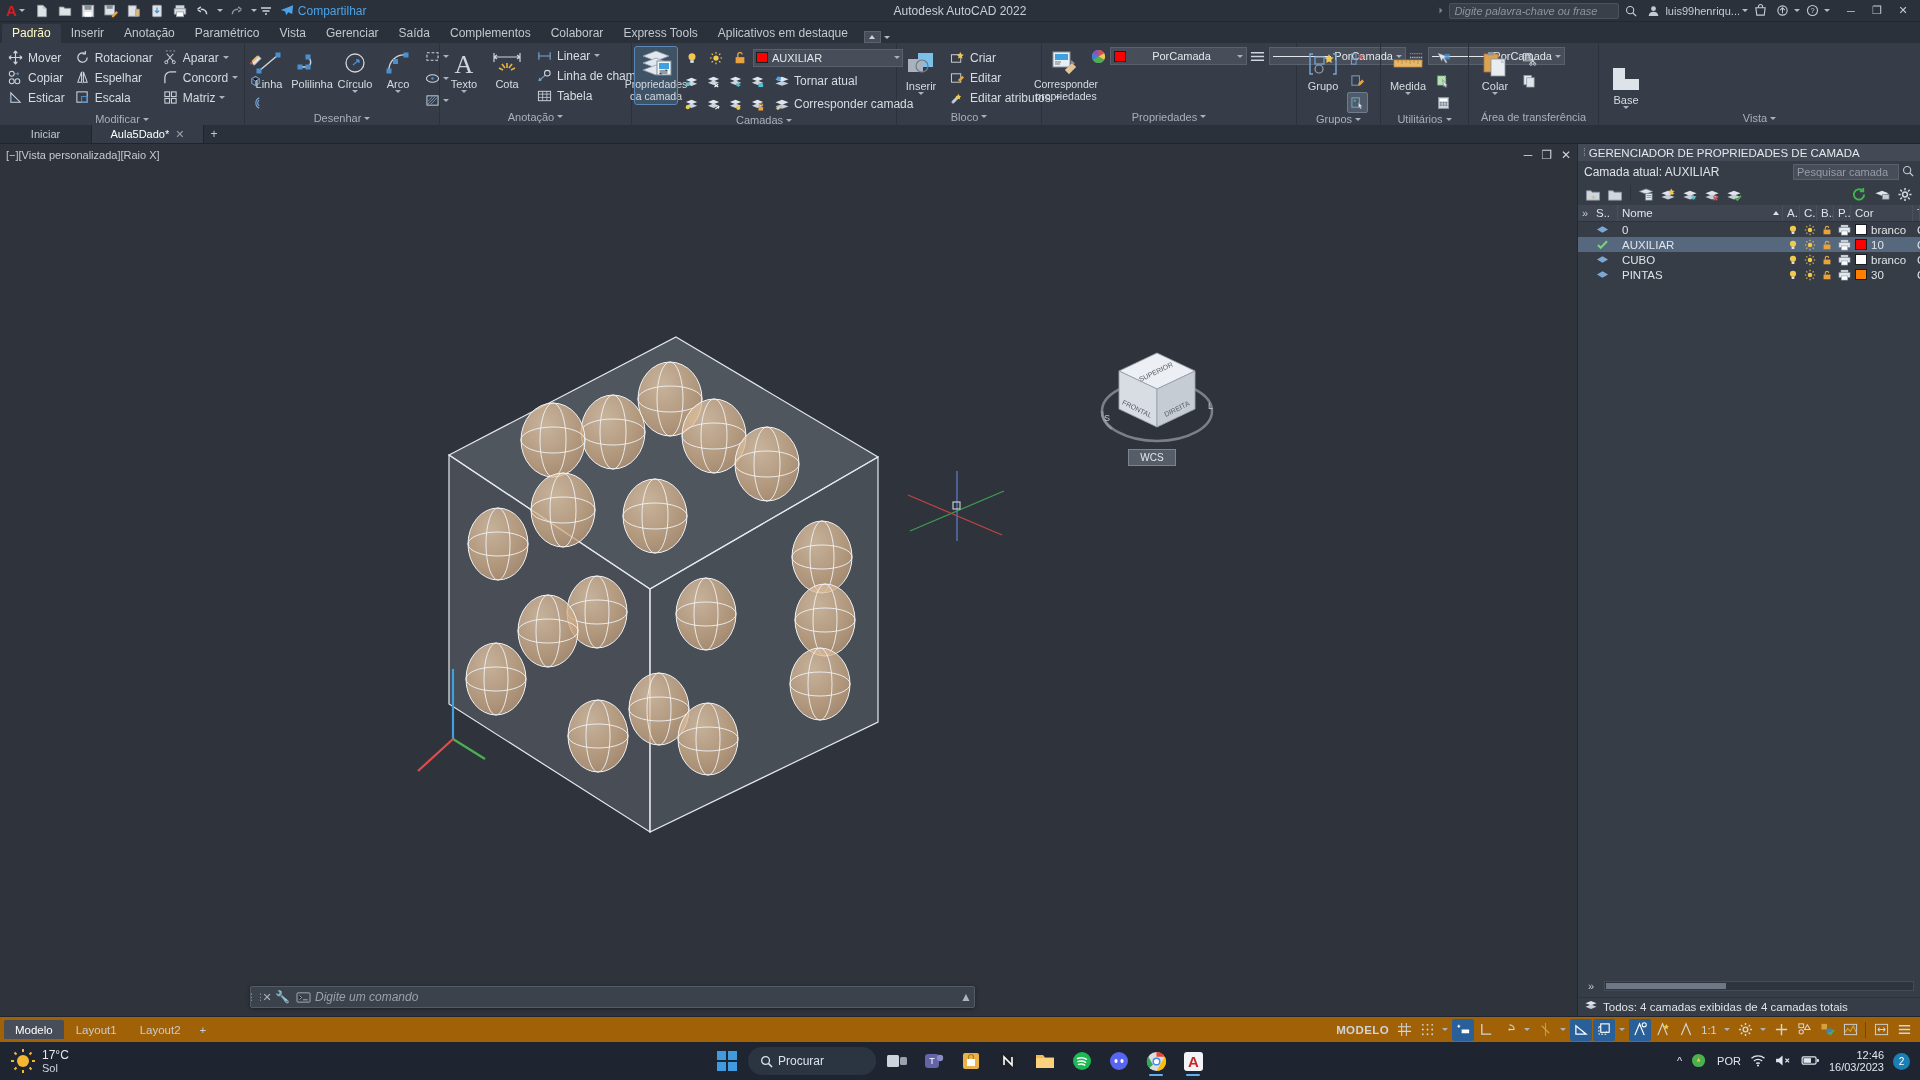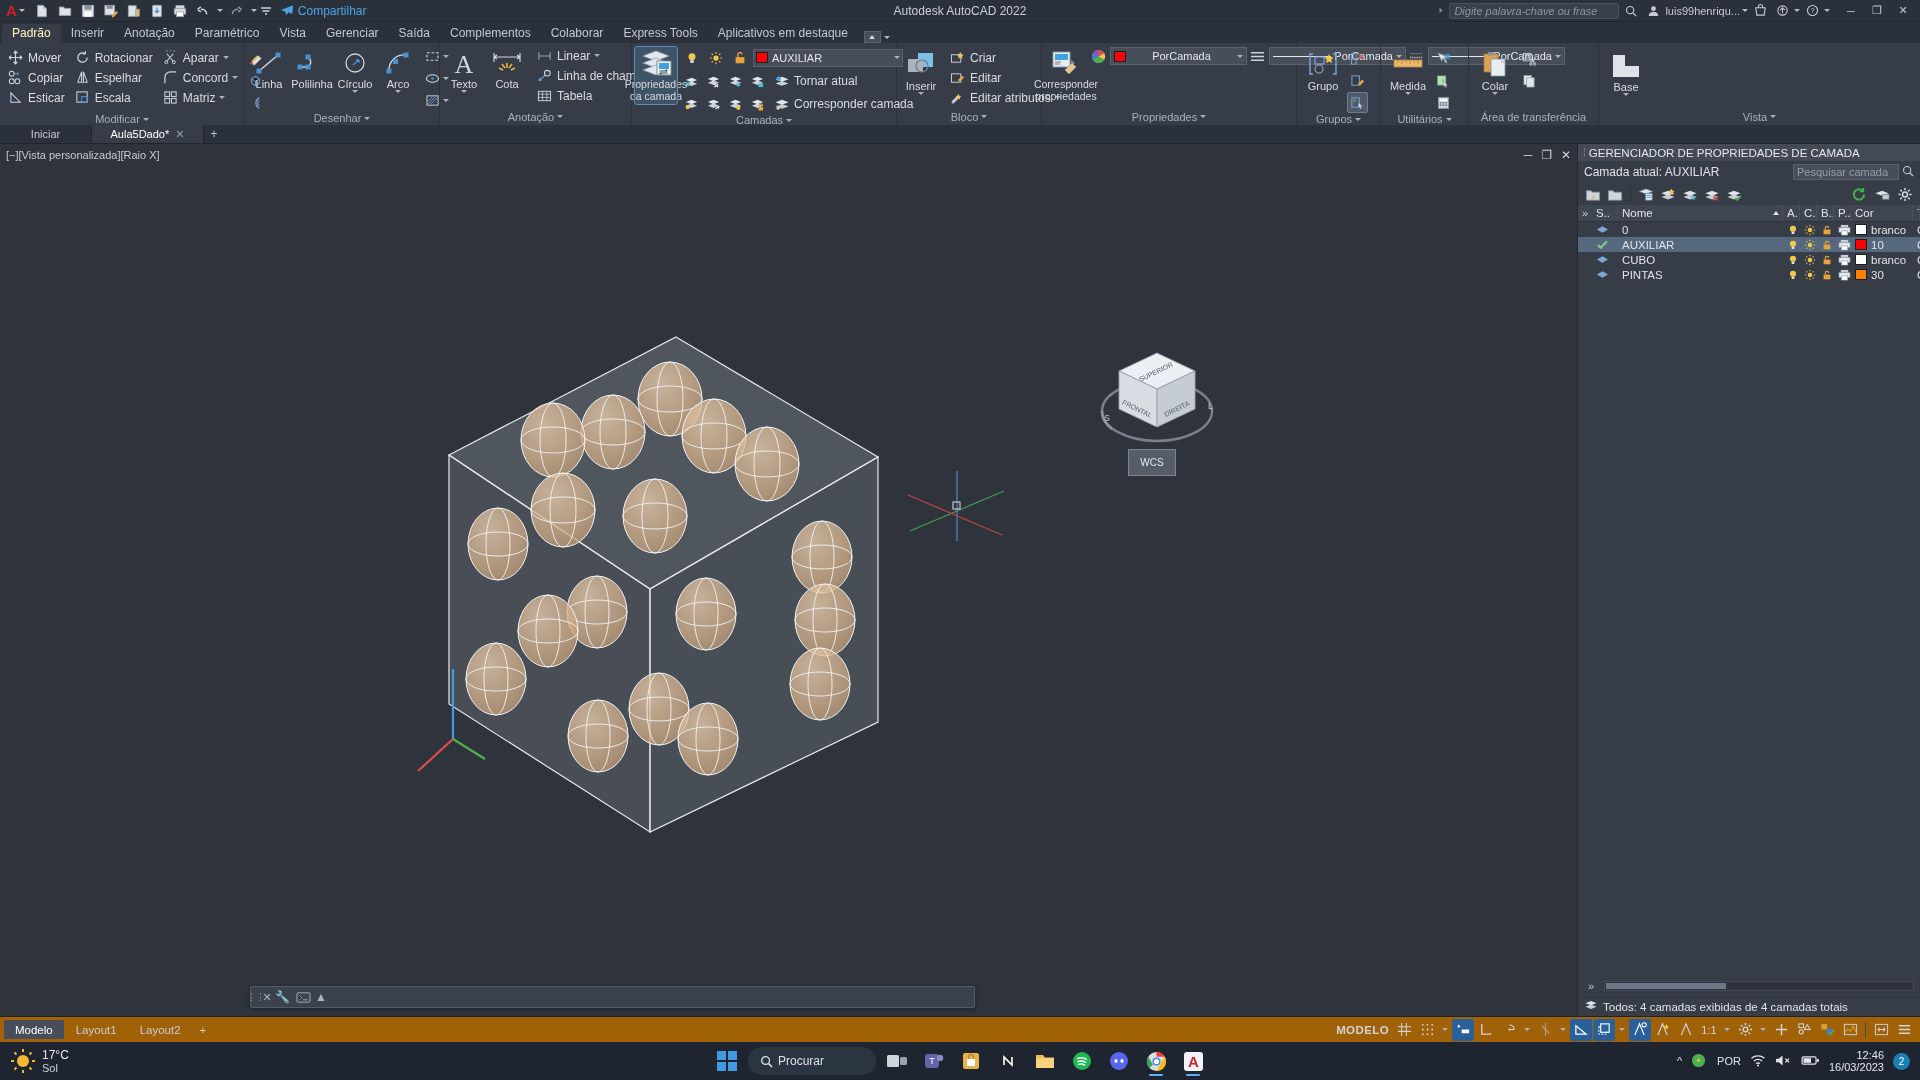--- a/index.html
+++ b/index.html
@@ -935,21 +935,21 @@
               </svg>
             </div>
         </div>
       </div>
       <div class="ptitle">
           <span>Área de transferência</span>
         </div>
     </div>
 
     <div class="panel" style="flex:1;border-right:none">
-      <div class="pbody" style="padding-top:6px">
+      <div class="pbody" style="padding-top:19px">
         <div class="big" style="width:48px">
           <div class="gl">
               <svg width="34" height="28" viewBox="0 0 34 28">
                 <path d="M4 3h12v11h14v11H4z" fill="#dde3e9"></path>
               </svg>
             </div>
           <div class="lbl">Base</div>
           <span class="dd"></span>
         </div>
       </div>
@@ -1117,35 +1117,36 @@
           <text x="9" y="82" font-size="9" fill="#c5cad2" font-family="sans-serif">S</text>
           <text x="113" y="70" font-size="9" fill="#c5cad2" font-family="sans-serif">L</text>
 
           <polygon points="62,14 100,32 62,50 24,32" fill="#eceff3" stroke="#9aa1aa" stroke-width="0.9"></polygon>
           <polygon points="24,32 62,50 62,88 24,70" fill="#d8dde3" stroke="#9aa1aa" stroke-width="0.9"></polygon>
           <polygon points="62,50 100,32 100,70 62,88" fill="#c6ccd3" stroke="#9aa1aa" stroke-width="0.9"></polygon>
           <text x="62" y="35" font-size="7" fill="#555d66" text-anchor="middle" transform="rotate(-26 62 35)" font-family="sans-serif">SUPERIOR</text>
           <text x="41" y="72" font-size="7" fill="#555d66" text-anchor="middle" transform="rotate(26 41 72)" font-family="sans-serif">FRONTAL</text>
           <text x="83" y="72" font-size="7" fill="#555d66" text-anchor="middle" transform="rotate(-26 83 72)" font-family="sans-serif">DIREITA</text>
         </svg>
-        <div style="position:absolute;left:33px;top:110px;width:48px;height:27px;background:#555d68;border:1px solid #7c848f;display:flex;align-items:center;justify-content:center;font-size:10px;color:#e4e8ed">
+        <div style="position:absolute;left:33px;top:110px;width:48px;height:17px;background:#555d68;border:1px solid #7c848f;display:flex;align-items:center;justify-content:center;font-size:10px;color:#e4e8ed">
           <span>WCS</span>
         </div>
       </div>
 
       <div class="cmdline">
         <div class="cmdgrip">⋮⋮</div>
         <div class="cmdclose">✕</div>
         <div class="cmdtool">🔧</div>
         <div class="cmdprompt">
           <svg width="15" height="13" viewBox="0 0 16 14">
               <rect x="1" y="2" width="14" height="10" rx="1" fill="none" stroke="#aab1ba" stroke-width="1"></rect>
               <path d="M3.5 5l2.5 2-2.5 2M7.5 9.5h5" stroke="#aab1ba" stroke-width="1"></path>
             </svg>
         </div>
+        <div class="cmdinput">Digite um comando</div>
         <div class="cmdexp">▲</div>
       </div>
     </div>
 
     <div class="palette">
       <div class="pal-title">
         <span class="grip">⁞</span>
         <span>GERENCIADOR DE PROPRIEDADES DE CAMADA</span>
       </div>
       <div class="pal-sub">

